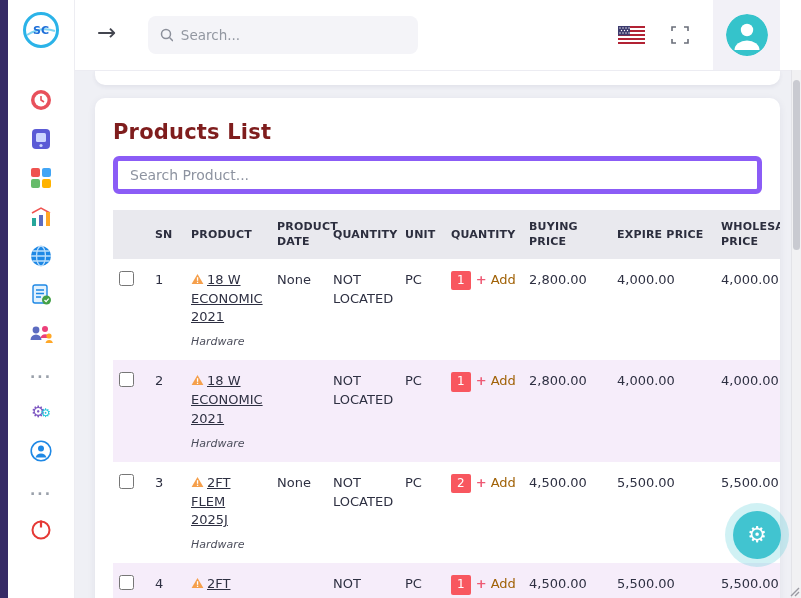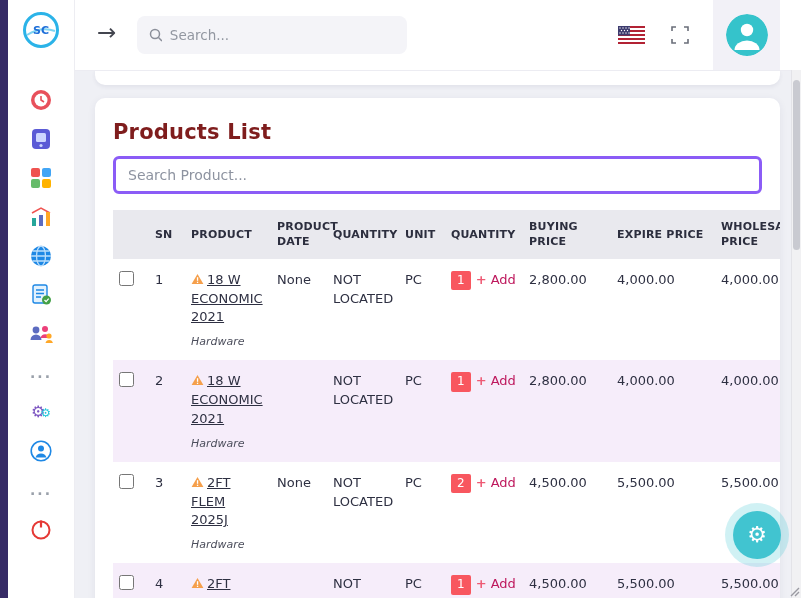--- a/index.html
+++ b/index.html
@@ -19,50 +19,50 @@
   .logo { position:absolute; top:10px; left:50%; transform:translateX(-50%); width:40px; height:40px; display:flex; align-items:center; justify-content:center; cursor:pointer; }
   .side-nav { position:absolute; top:80px; left:0; width:100%; }
   .side-item { height:39px; display:flex; align-items:center; justify-content:center; cursor:pointer; }
   .dots { color:#9aa0aa; font-weight:bold; letter-spacing:2px; font-size:14px; }
   .gear-duo span { font-size:16px; }
   .gear-duo .g2 { font-size:12px; margin-left:-5px; }
 
   
   .topbar { position:absolute; left:75px; top:0; width:726px; height:70px; background:#fff; box-shadow:0 1px 0 #ececf2; z-index:4; }
   .menu-arrow { position:absolute; left:22px; top:19px; font-size:23px; color:#43454f; cursor:pointer; }
-  .search-box { position:absolute; left:62px; top:16px; width:270px; height:38px; background:#f4f4f8; border-radius:8px; display:flex; align-items:center; padding:0 12px; gap:8px; }
+  .search-box { position:absolute; left:73px; top:16px; width:270px; height:38px; background:#f4f4f8; border-radius:8px; display:flex; align-items:center; padding:0 12px; gap:8px; }
   .search-box input { border:none; outline:none; background:transparent; font-size:13.5px; color:#333; width:100%; font-family:inherit; }
   .search-box input::placeholder { color:#9297a1; }
   .flag-btn { position:absolute; left:543px; top:26px; cursor:pointer; line-height:0; }
   .fullscreen-btn { position:absolute; left:596px; top:26px; cursor:pointer; line-height:0; }
   .avatar-panel { position:absolute; left:638px; top:0; width:67px; height:70px; background:#f2f1f7; display:flex; align-items:center; justify-content:center; }
   .avatar { width:42px; height:42px; border-radius:50%; overflow:hidden; cursor:pointer; line-height:0; }
 
   
   .content-bg { position:absolute; left:75px; top:70px; width:726px; height:528px; background:#eff0f5; z-index:1; }
   .partial-card { position:absolute; left:95px; top:70px; width:685px; height:15px; background:#fff; border-radius:0 0 10px 10px; box-shadow:0 2px 4px rgba(40,40,80,.07); z-index:2; }
   .card { position:absolute; left:95px; top:98px; width:685px; height:520px; background:#fff; border-radius:10px 10px 0 0; box-shadow:0 2px 8px rgba(40,40,80,.07); z-index:2; overflow:hidden; }
   .card-title { font-size:21px; font-weight:700; color:#7f1d1d; margin:22px 18px 12px 18px; letter-spacing:.2px; }
-  .product-search { display:block; width:649px; height:38px; margin:0 18px 16px 18px; border:3px solid #8b5cf6; border-radius:6px; padding:0 12px; font-size:14px; color:#333; outline:none; font-family:inherit; background:#fff; }
+  .product-search { display:block; width:649px; height:38px; margin:0 18px 16px 18px; border:5px solid #8b5cf6; border-radius:6px; padding:0 12px; font-size:14px; color:#333; outline:none; font-family:inherit; background:#fff; }
   .product-search::placeholder { color:#8d93a0; }
 
   
   .table-wrap { margin-left:18px; width:667px; overflow:hidden; }
   table { border-collapse:collapse; width:688px; table-layout:fixed; }
   thead th { background:#e9e9ee; font-size:11px; font-weight:700; color:#2c2e3e; text-align:left; padding:9px 6px; line-height:1.4; vertical-align:middle; letter-spacing:.2px; }
   tbody td { padding:12px 6px 10px; font-size:13px; color:#2e3042; vertical-align:top; line-height:1.45; }
   tbody tr:nth-child(even) { background:#f6edfa; }
   .pname { line-height:1.45;text-decoration:underline; }
   .warn { display:inline-block; vertical-align:-1px; margin-right:3px; line-height:0; }
   .pcat { font-style:italic; font-size:11px; color:#4c4e5c; margin-top:7px; }
   .checkbox { width:15px; height:15px; cursor:pointer; accent-color:#8b5cf6; }
   .qty-badge { display:inline-block; min-width:10px; background:#f8575f; color:#fff; font-size:12px; padding:1px 6px; border-radius:2px; margin-right:5px; text-align:center; }
   .add-link { cursor:pointer; font-size:13px; text-decoration:none; white-space:nowrap; }
   .add-link .plus { color:#ee5a74; font-weight:600; }
-  .add-link .add-word { color:#be185d; }
+  .add-link .add-word { color:#a16207; }
 
   
   .fab { position:absolute; left:733px; top:511px; width:48px; height:48px; border-radius:50%; background:#41c4d0; color:#fff; display:flex; align-items:center; justify-content:center; font-size:22px; box-shadow:0 0 0 8px rgba(85,205,215,.28); border:none; cursor:pointer; z-index:10; }
 
   
   .scroll-track { position:absolute; right:0; top:70px; width:10px; height:528px; background:#f1f1f3; border-left:1px solid #e3e3e8; z-index:7; }
   .scroll-thumb { position:absolute; right:1px; top:10px; width:7px; height:170px; background:#c9cad1; border-radius:4px; cursor:pointer; }
   .resize-grip { position:absolute; right:1px; bottom:1px; z-index:11; cursor:nwse-resize; line-height:0; }
 </style>
 </head>

